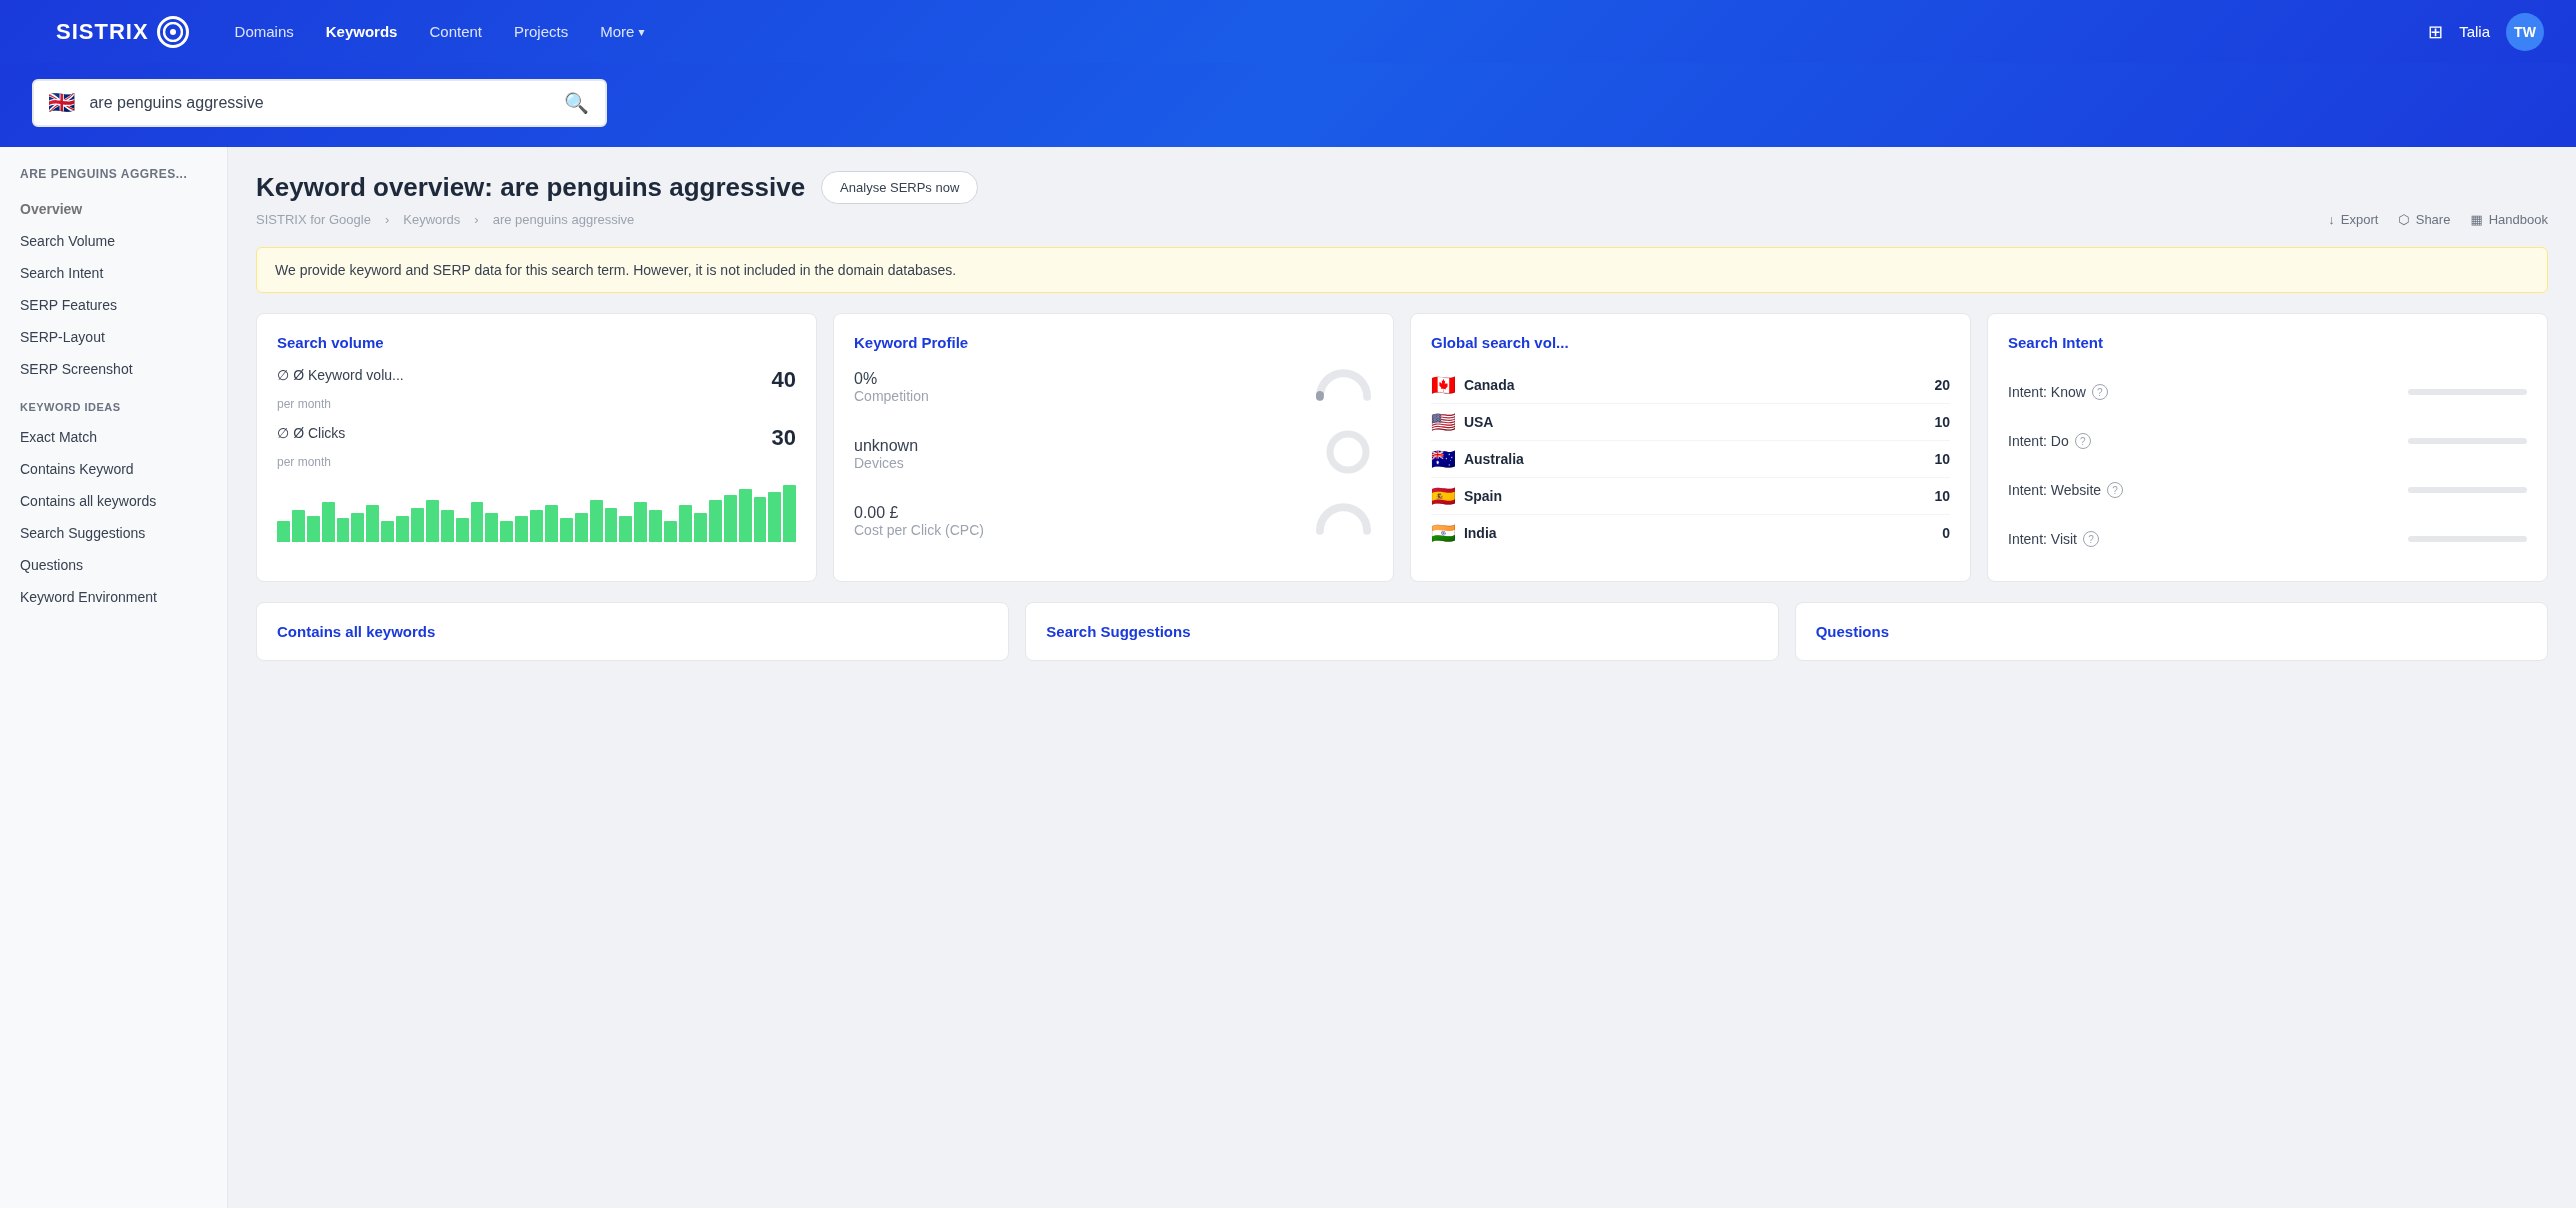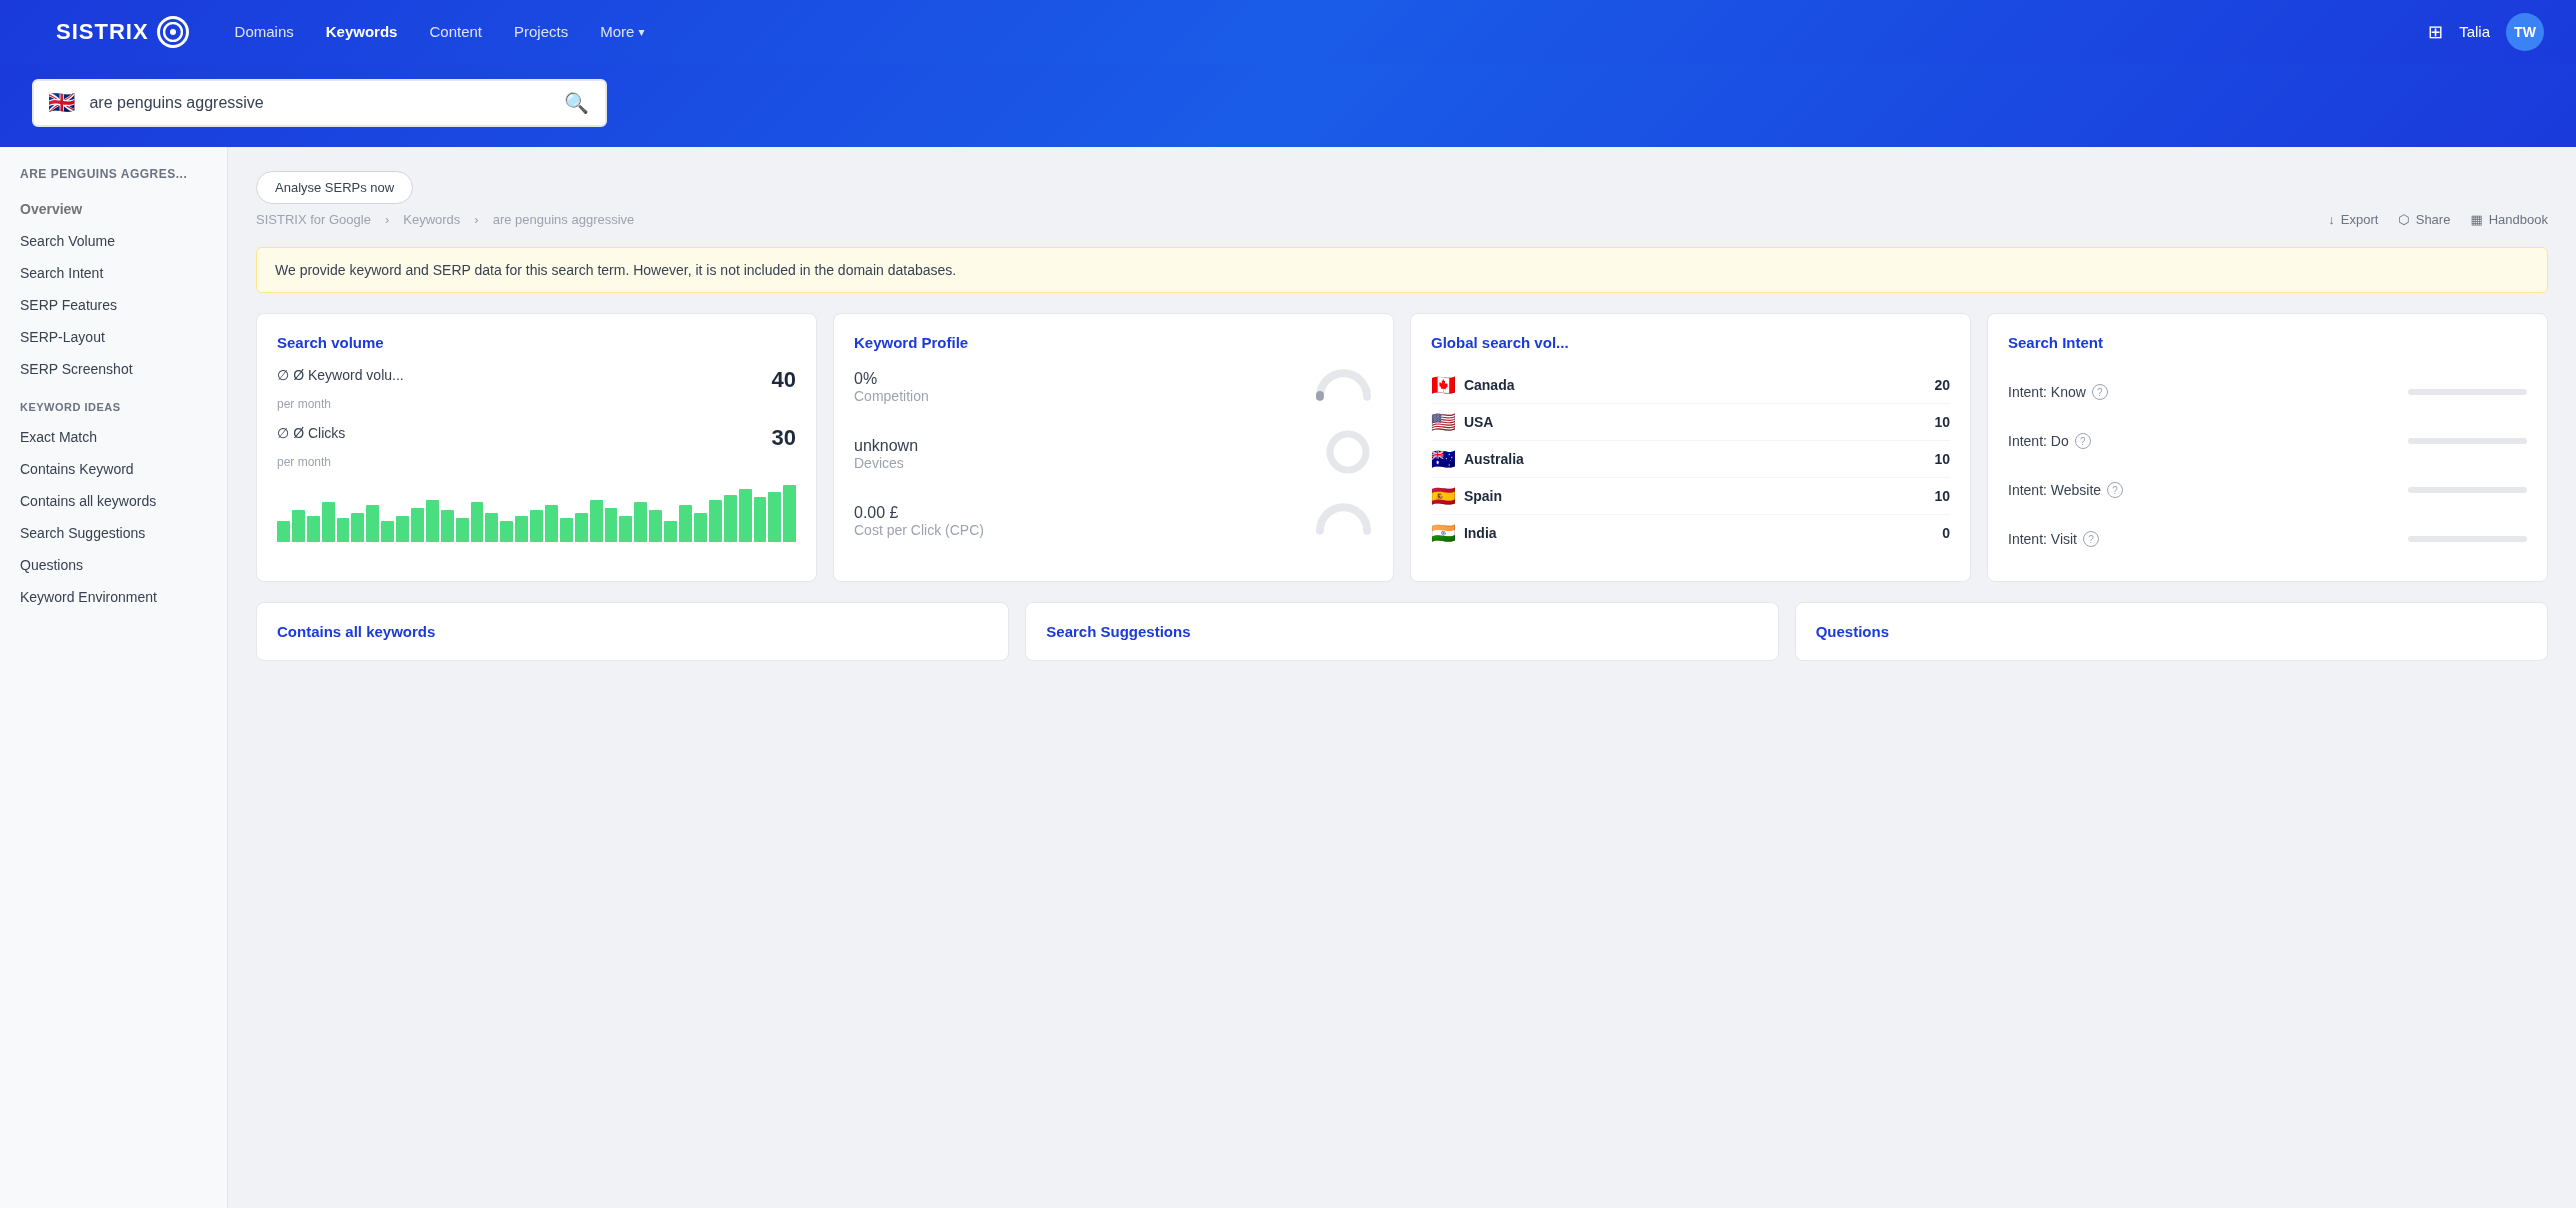--- a/index.html
+++ b/index.html
@@ -470,20 +470,21 @@
     <span class="sidebar-item">Contains Keyword</span>
     <span class="sidebar-item">Contains all keywords</span>
     <span class="sidebar-item">Search Suggestions</span>
     <span class="sidebar-item">Questions</span>
     <span class="sidebar-item">Keyword Environment</span>
   </aside>
 
   <main class="content">
 
     <div class="page-header">
+      <h1 class="page-title">Keyword overview: are penguins aggressive</h1>
       <button class="analyse-btn">Analyse SERPs now</button>
     </div>
 
     <div class="breadcrumb">
       <span class="breadcrumb-item">SISTRIX for Google</span>
       <span class="breadcrumb-arrow">›</span>
       <span class="breadcrumb-item">Keywords</span>
       <span class="breadcrumb-arrow">›</span>
       <span class="breadcrumb-item">are penguins aggressive</span>
       <div class="breadcrumb-actions">

